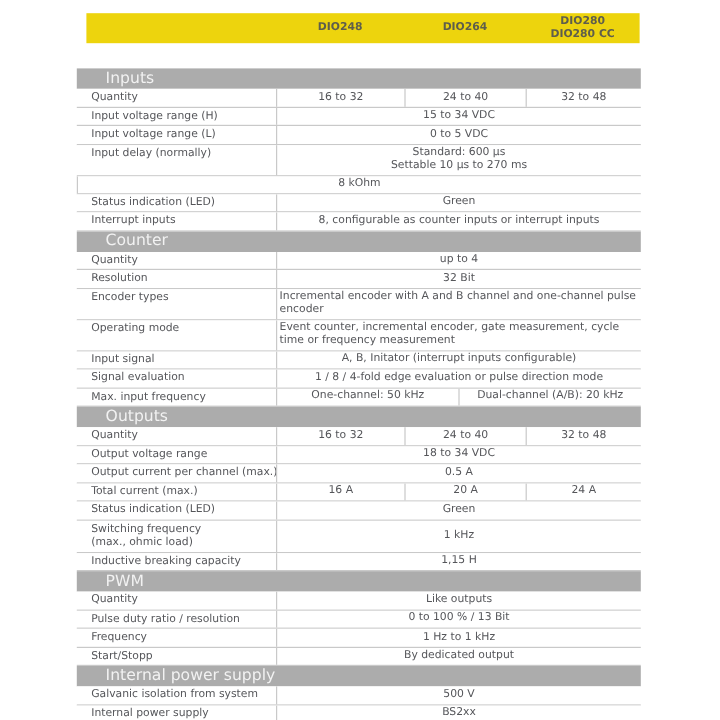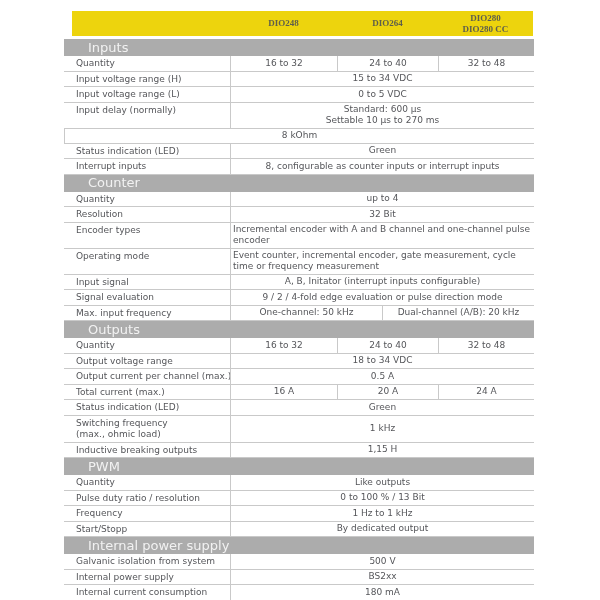--- a/index.html
+++ b/index.html
@@ -30,22 +30,21 @@
   
   .yhead{
     margin-left:8px;
     width:461px;
     height:25px;
     background:var(--header-bg);
     color:var(--header-text);
     display:flex;
     align-items:center;
     font-weight:bold;
-    margin-bottom:3px;
-    font-family:Liberation Serif, serif;
+    margin-bottom:21px;
   }
   .yhead .hspacer{width:158px;}
   .yhead .hcol{text-align:center;}
   .yhead .hcol.c1{width:107px;}
   .yhead .hcol.c2{width:101px;}
   .yhead .hcol.c3{flex:1;line-height:11px;}
   
   .section-bar{
     height:17px;
     background:var(--section-bg);
@@ -175,21 +174,21 @@
         <div class="row">
           <div class="label-cell">
             <div>Input signal</div>
           </div>
           <div class="vcell vfull">A, B, Initator (interrupt inputs configurable)</div>
         </div>
         <div class="row">
           <div class="label-cell">
             <div>Signal evaluation</div>
           </div>
-          <div class="vcell vfull">9 / 2 / 4-fold edge evaluation or pulse direction mode</div>
+          <div class="vcell vfull">1 / 8 / 4-fold edge evaluation or pulse direction mode</div>
         </div>
         <div class="row">
           <div class="label-cell">
             <div>Max. input frequency</div>
           </div>
           <div class="vcell vhalf1">One-channel: 50 kHz</div>
           <div class="vcell vhalf2">Dual-channel (A/B): 20 kHz</div>
         </div>
         <div class="section-bar">Outputs</div>
         <div class="row">
@@ -228,21 +227,21 @@
         </div>
         <div class="row">
           <div class="label-cell">
             <div>Switching frequency</div>
             <div>(max., ohmic load)</div>
           </div>
           <div class="vcell vfull">1 kHz</div>
         </div>
         <div class="row">
           <div class="label-cell">
-            <div>Inductive breaking outputs</div>
+            <div>Inductive breaking capacity</div>
           </div>
           <div class="vcell vfull">1,15 H</div>
         </div>
         <div class="section-bar">PWM</div>
         <div class="row">
           <div class="label-cell">
             <div>Quantity</div>
           </div>
           <div class="vcell vfull">Like outputs</div>
         </div>

